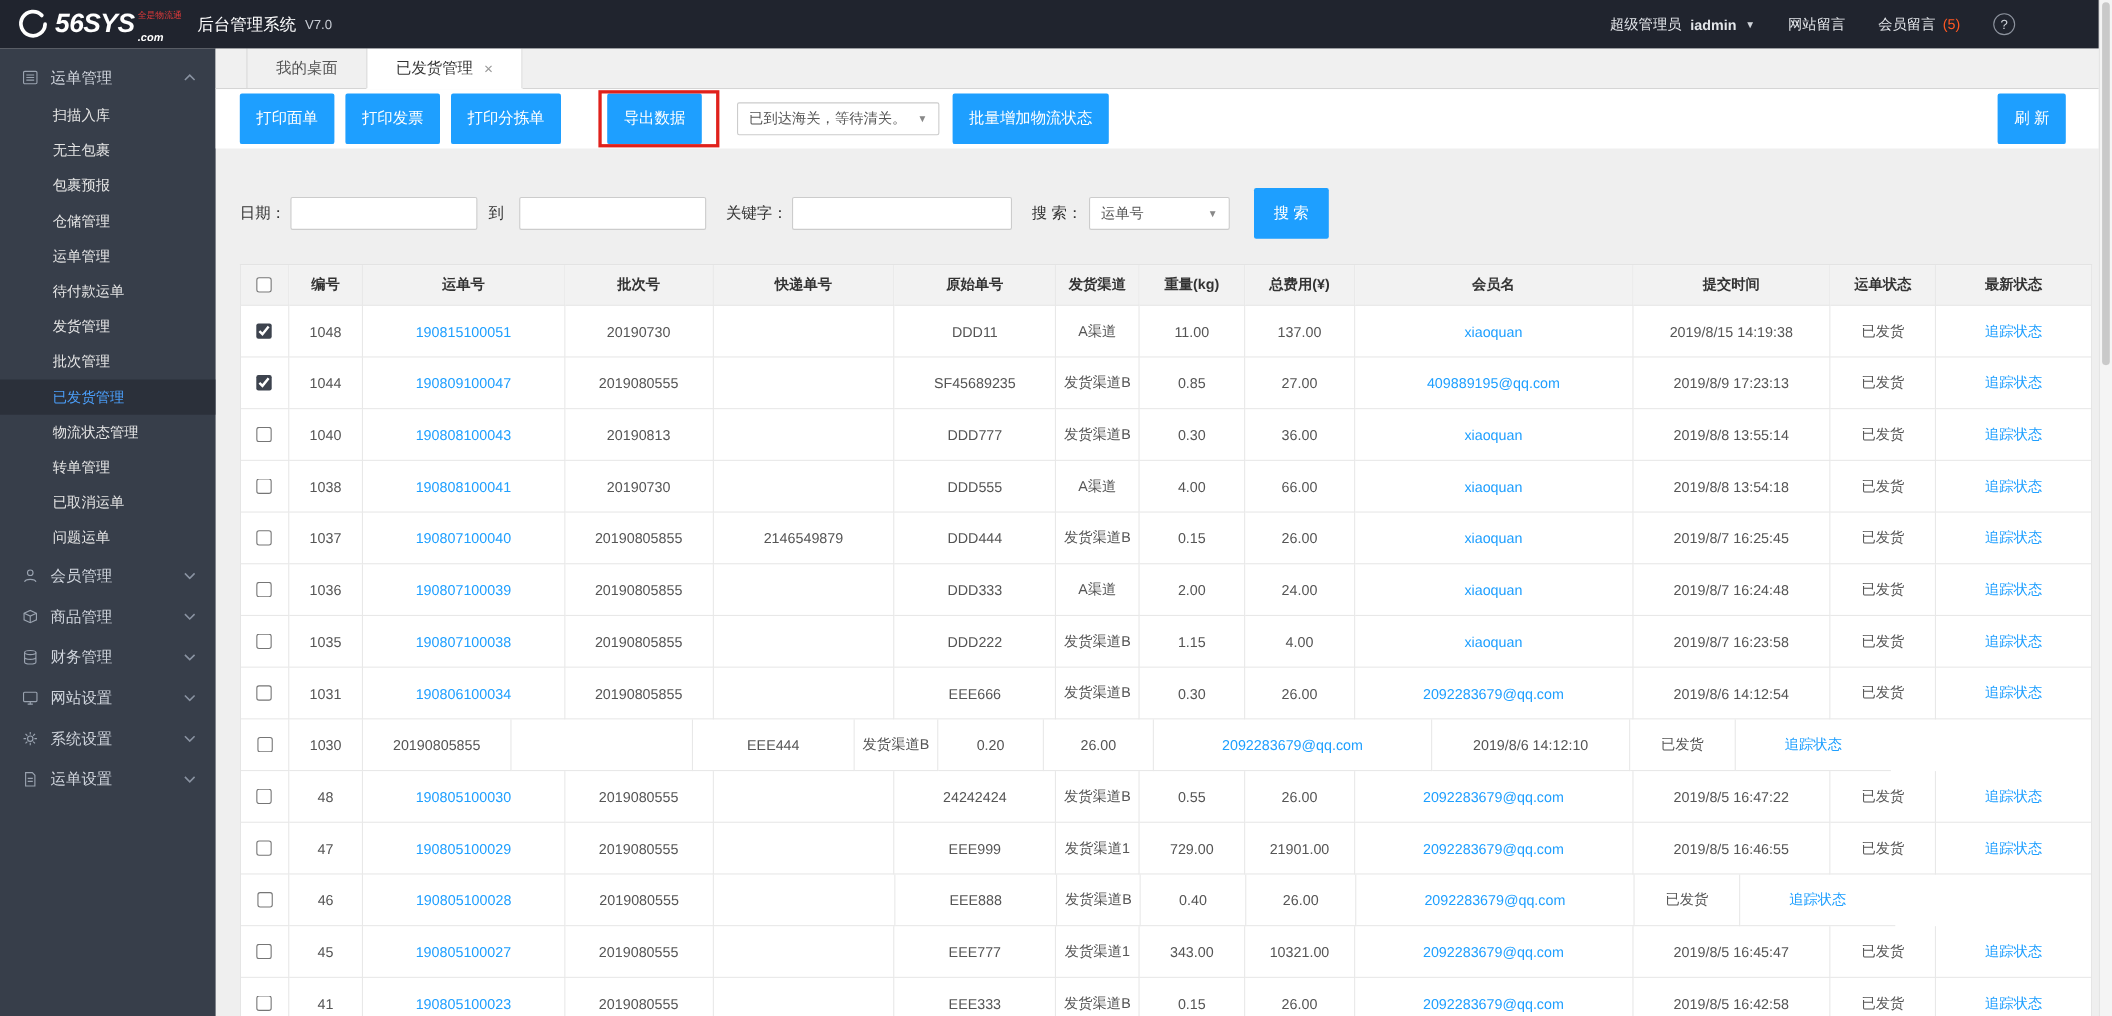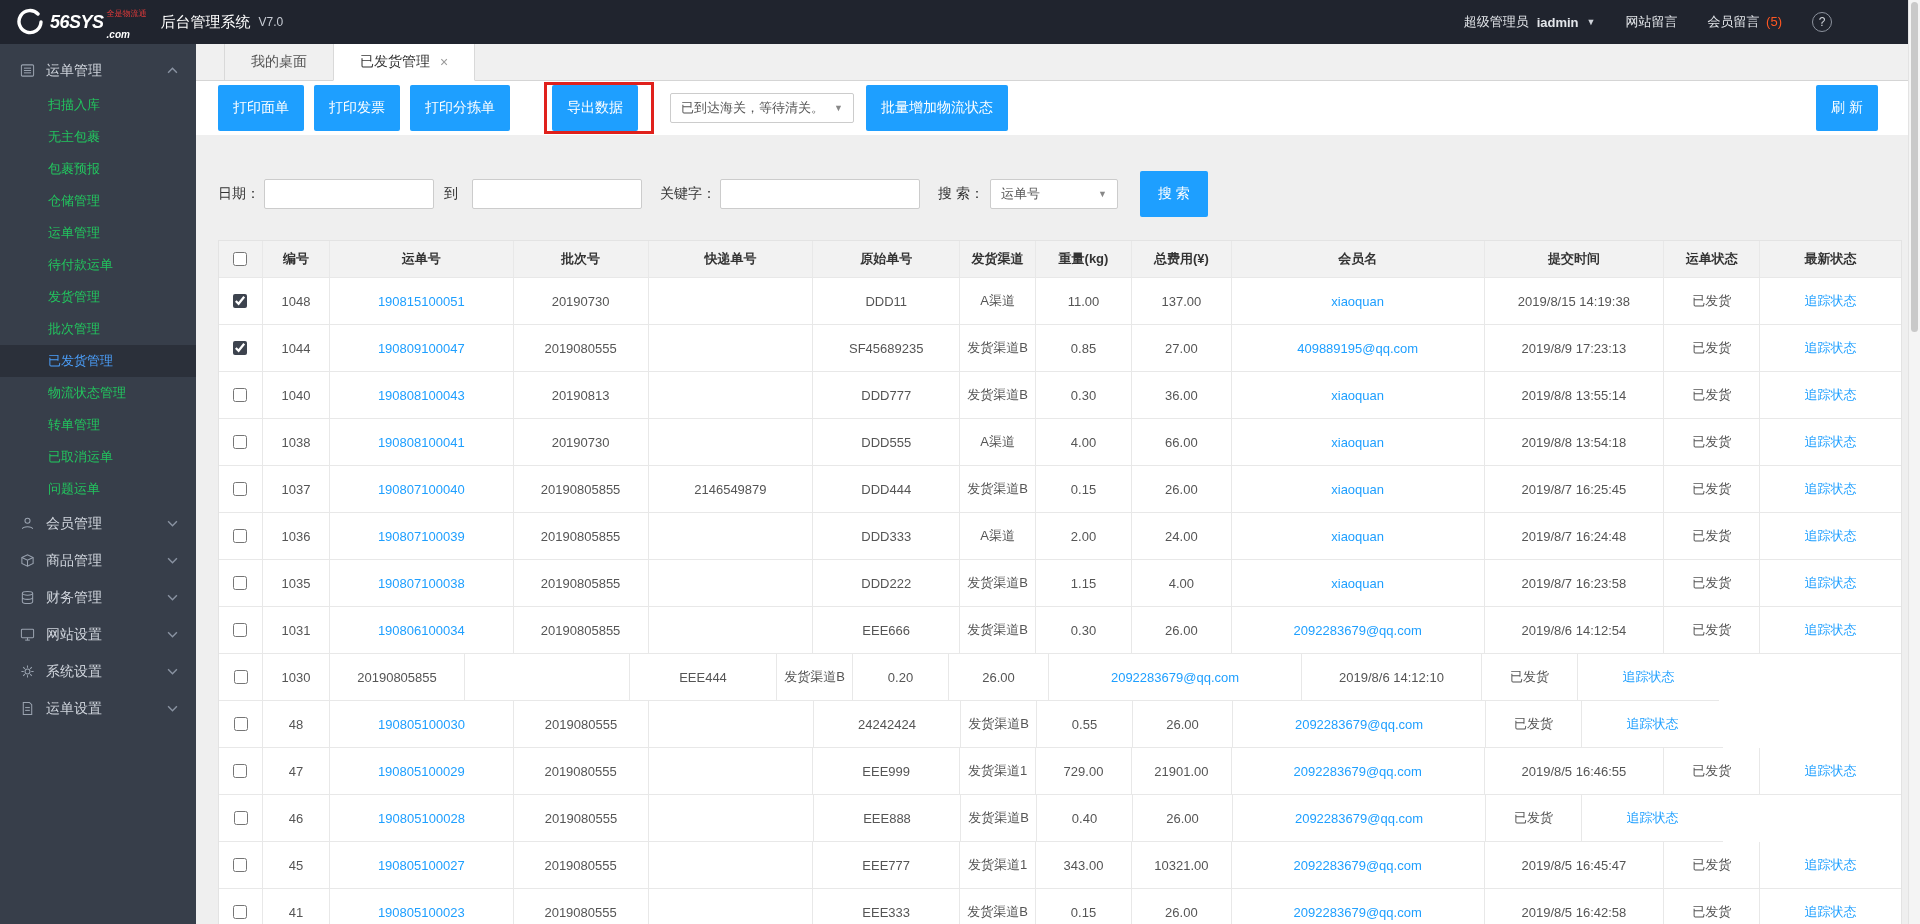--- a/index.html
+++ b/index.html
@@ -4,42 +4,42 @@
 <style>
   * { margin:0; padding:0; box-sizing:border-box; }
   html,body { width:1920px; height:924px; overflow:hidden;
     font-family:"Liberation Sans","DejaVu Sans",sans-serif; background:#efefef; position:relative; }
 
   
   .header { position:absolute; top:0; left:0; right:0; height:44px; background:#20242e;
     display:flex; align-items:center; color:#fff; z-index:5; }
   .brand { display:flex; align-items:center; padding-left:16px; }
   .logo { display:flex; align-items:center; margin-right:6px; }
-  .brand-name { font-size:18px; font-weight:bold; font-style:italic; letter-spacing:-0.5px; }
+  .brand-name { font-size:24px; font-weight:bold; font-style:italic; letter-spacing:-0.5px; }
   .brand-col { display:flex; flex-direction:column; line-height:1; margin:6px 0 0 3px;gap:12px; }
   .brand-tagline { color:#e03a3a; font-size:8px; white-space:nowrap; }
   .brand-suffix { color:#fff; font-size:10px; font-weight:bold; font-style:italic; }
   .app-title { font-size:15px; margin-left:14px; }
   .app-version { font-size:12px; margin-left:8px; color:#c7ccd4; }
   .header-right { margin-left:auto; display:flex; align-items:center; gap:30px; padding-right:88px; font-size:13px; color:#e3e6ea; }
   .user-cluster { display:flex; align-items:center; gap:8px; cursor:pointer; }
   .uname { font-weight:bold; }
   .caret { font-size:9px; color:#cfd3d9; }
   .badge { color:var(--badge,#ff5722); margin-left:3px; }
   .help { width:20px; height:20px; border:1px solid #8d939e; border-radius:50%; display:flex;
     align-items:center; justify-content:center; font-size:12px; color:#cfd3d9; cursor:pointer; }
 
   
   .sidebar { position:absolute; top:44px; left:0; bottom:0; width:196px; background:#373e4a; padding-top:8px; overflow:hidden; }
   .menu-group { height:37px; display:flex; align-items:center; padding:0 18px 0 20px;
     color:#d0d5dd; font-size:14px; cursor:pointer; }
   .menu-group .gi { width:16px; height:16px; margin-right:10px; color:#9aa3b0; display:flex; align-items:center; }
   .menu-group .chev { margin-left:auto; color:#8a93a2; display:flex; }
   .menu-group.expanded .chev svg { transform:rotate(180deg); }
-  .menu-sub { height:32px; line-height:32px; padding-left:48px; color:#22c55e; font-size:13px; cursor:pointer; }
+  .menu-sub { height:32px; line-height:32px; padding-left:48px; color:#e5e5e5; font-size:13px; cursor:pointer; }
   .menu-sub.active { background:#2b303a; color:#4b9ef9; }
 
   
   .main { position:absolute; left:196px; top:44px; right:12px; bottom:0; }
 
   .tabbar { height:37px; background:#f0f0f0; border-bottom:1px solid #d5d5d5; display:flex; align-items:stretch; padding-left:28px; }
   .tab { display:flex; align-items:center; padding:0 26px; font-size:14px; color:#555;
     background:#f0f0f0; border:1px solid #d9d9d9; border-top:none; border-bottom:none; margin-right:-1px; cursor:pointer; }
   .tab.active { background:#fff; color:#333; position:relative; z-index:1; margin-bottom:-1px; border-bottom:1px solid #fff; }
   .tab .close { margin-left:10px; color:#999; font-size:14px; cursor:pointer; }
@@ -510,20 +510,21 @@
           </div>
           <div class="td col-batch">2019080555</div>
           <div class="td col-express"></div>
           <div class="td col-original">24242424</div>
           <div class="td col-channel">发货渠道B</div>
           <div class="td col-weight">0.55</div>
           <div class="td col-fee">26.00</div>
           <div class="td col-member">
             <a class="link">2092283679@qq.com</a>
           </div>
+          <div class="td col-time">2019/8/5 16:47:22</div>
           <div class="td col-status">已发货</div>
           <div class="td col-latest">
             <a class="link">追踪状态</a>
           </div>
         </div>
         <div class="tr">
           <div class="td col-check">
             <input type="checkbox" style="">
           </div>
           <div class="td col-id">47</div>

